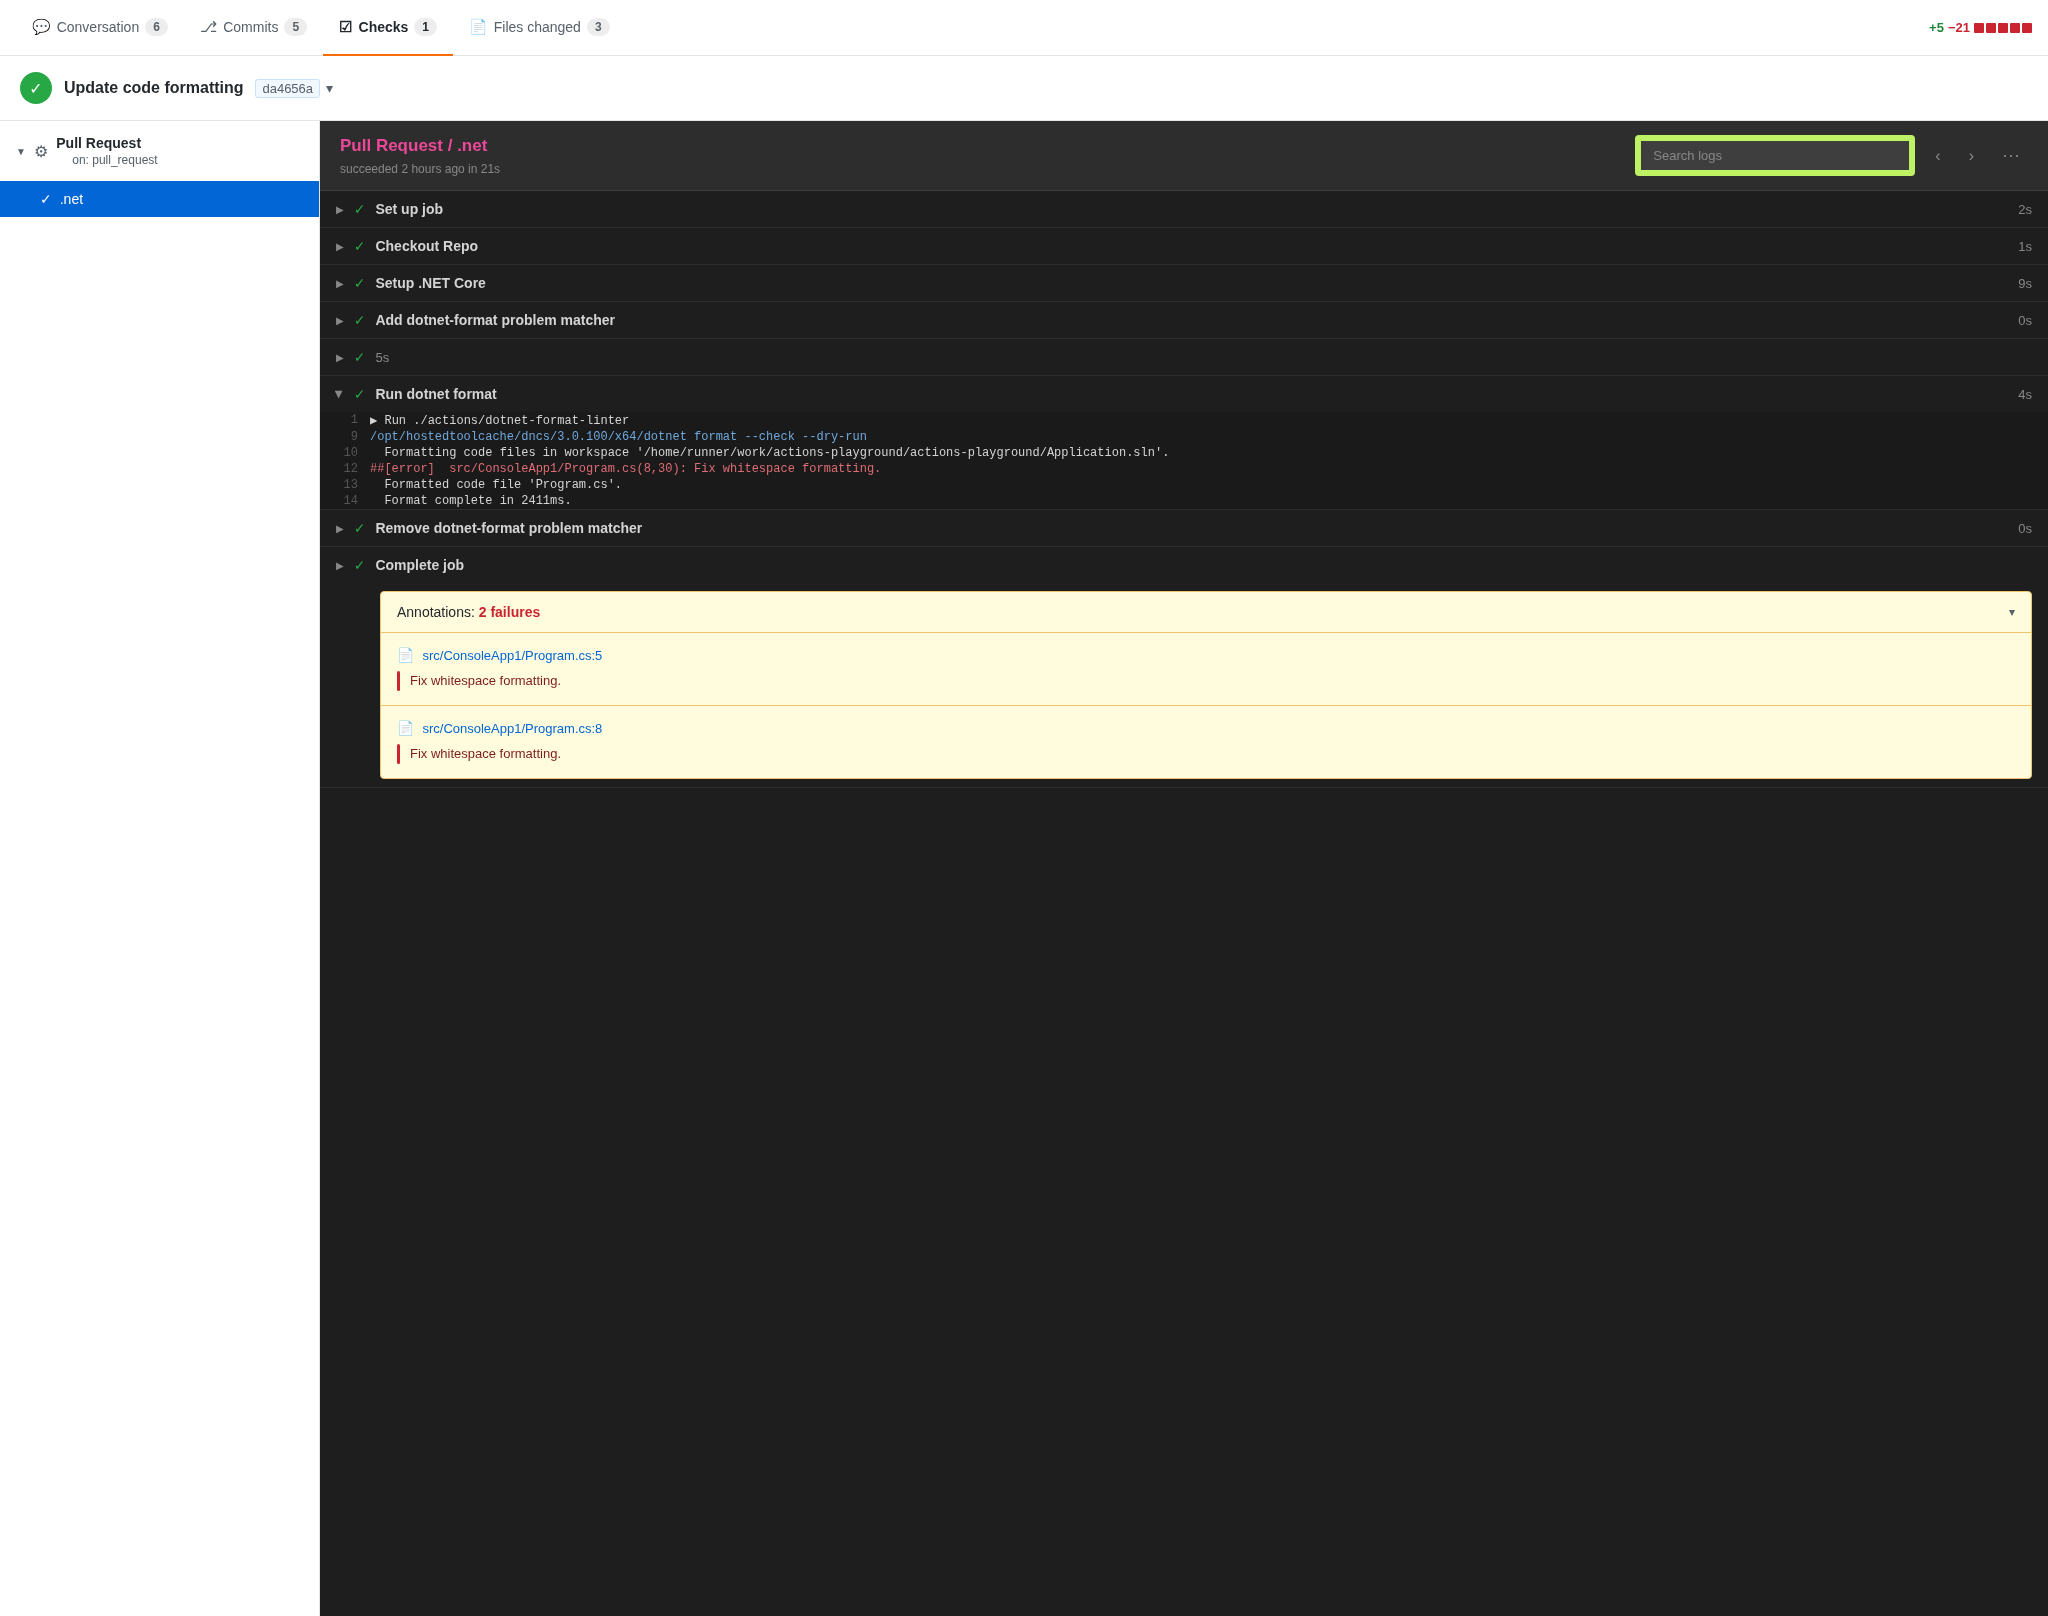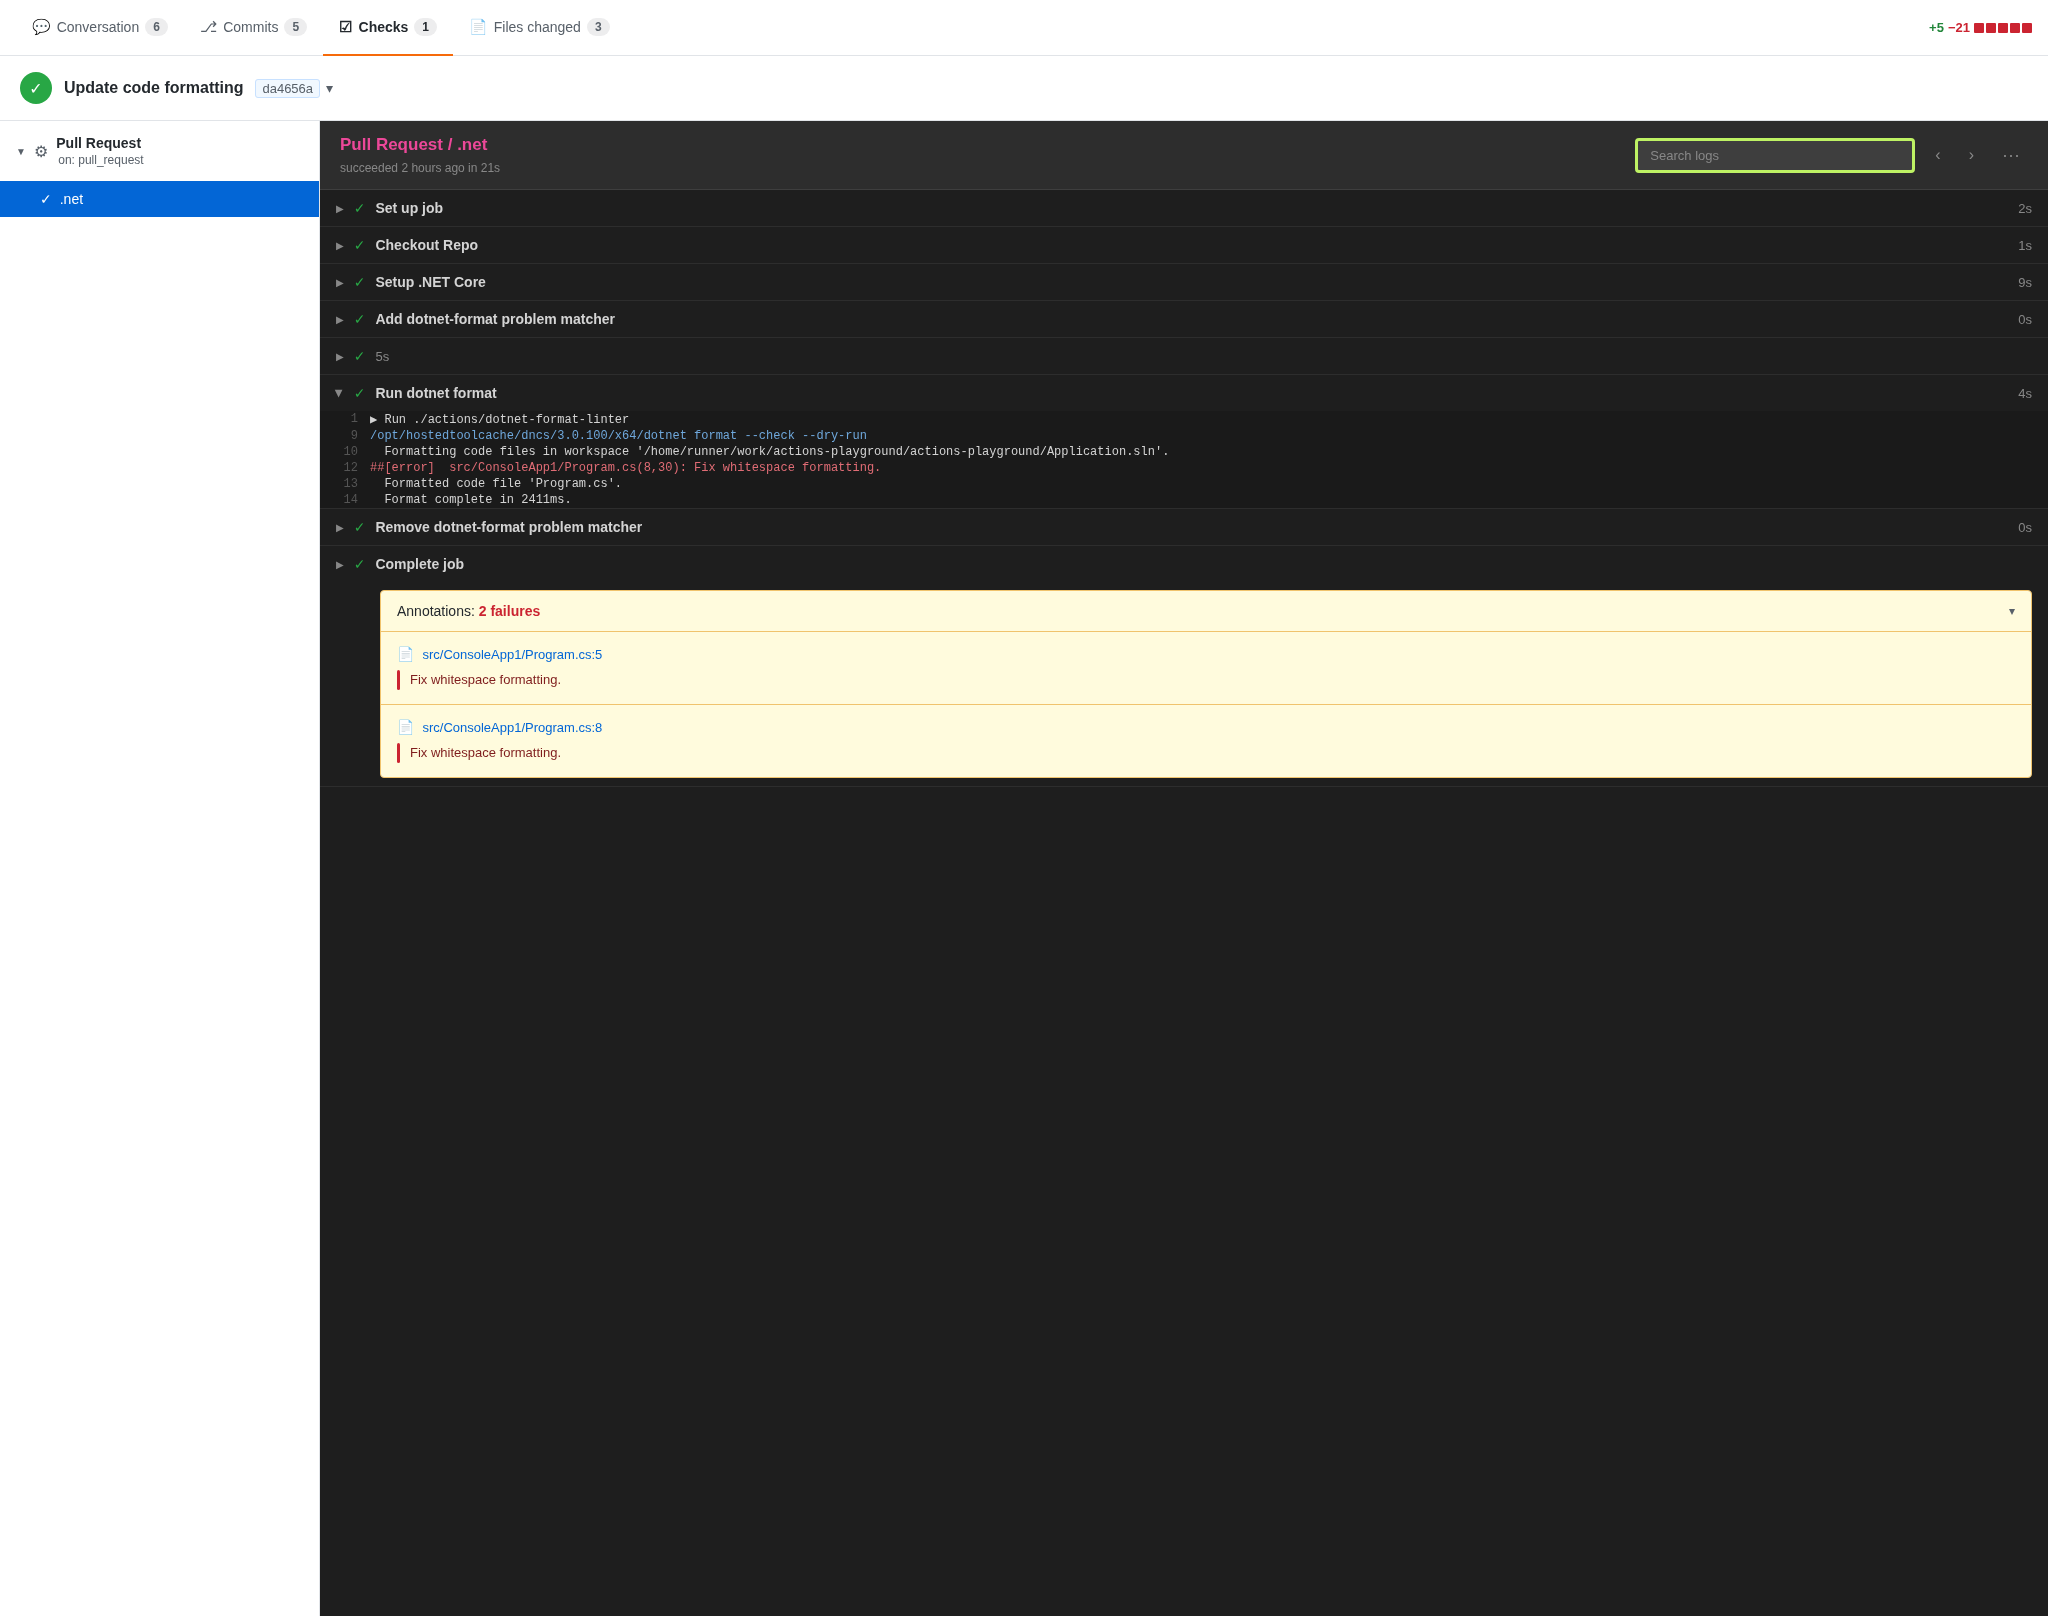--- a/index.html
+++ b/index.html
@@ -118,21 +118,21 @@
     .chevron-icon { font-size: 10px; color: #586069; }
     .group-icon { font-size: 16px; color: #586069; }
     .group-title {
       font-weight: 600;
       font-size: 14px;
       color: #24292e;
     }
     .group-subtitle {
       font-size: 12px;
       color: #586069;
-      margin-left: 2px;
+      margin-left: 16px;
     }
     .sidebar-item {
       display: flex;
       align-items: center;
       padding: 10px 16px 10px 40px;
       gap: 8px;
       cursor: pointer;
       font-size: 14px;
       color: #24292e;
     }
@@ -169,21 +169,21 @@
       font-weight: 600;
       color: #ec4899;
     }
     .logs-subtitle {
       font-size: 12px;
       color: #888;
       margin-top: 6px;
     }
     .logs-search {
       background: #3e3e3e;
-      border: 3px solid #bef264;
+      border: 6px solid #bef264;
       border-radius: 4px;
       padding: 7px 12px;
       color: #d4d4d4;
       font-size: 13px;
       width: 280px;
       outline: none;
     }
     .logs-search::placeholder { color: #888; }
     .logs-nav-btn {
       background: transparent;

